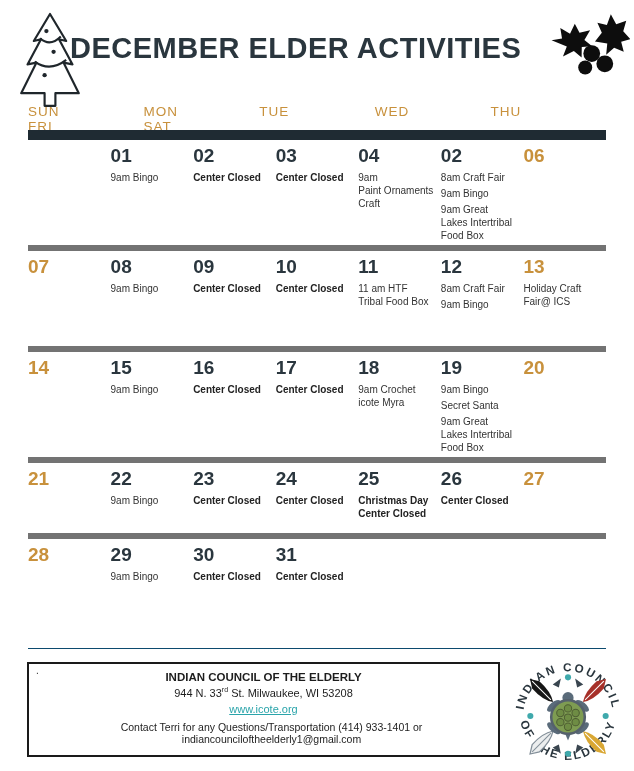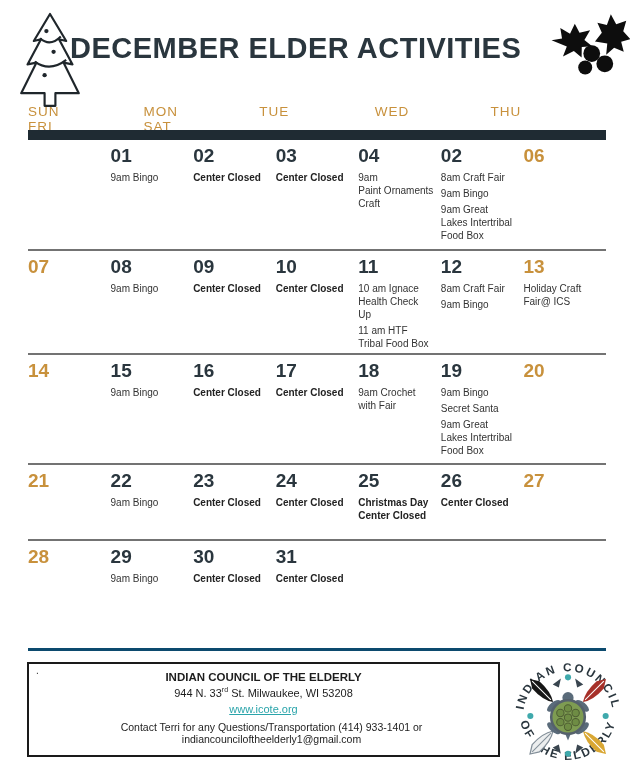--- a/index.html
+++ b/index.html
@@ -25,26 +25,26 @@
   .holly-icon{position:absolute;left:546px;top:14px;width:84px;height:80px;}
 
   
   .dow-row{position:absolute;left:28px;top:104px;width:578px;display:grid;grid-template-columns:repeat(5,1fr);}
   .dow{font-size:13.5px;letter-spacing:1px;color:var(--gold);}
 
   .bar{position:absolute;left:28px;top:130px;width:578px;height:10px;background:var(--bar);}
 
   
   .weeks{position:absolute;left:28px;top:140px;width:578px;}
-  .week{display:grid;grid-template-columns:repeat(7,1fr);border-bottom:2px solid #737373;}
+  .week{display:grid;grid-template-columns:repeat(7,1fr);border-bottom:6px solid #737373;}
   .week:nth-child(1){min-height:111px;}
   .week:nth-child(2){min-height:101px;}
   .week:nth-child(3){min-height:110px;}
   .week:nth-child(4){min-height:76px;}
-  .week:nth-child(5){min-height:110px;border-bottom:3px solid #0c4a6e;}
+  .week:nth-child(5){min-height:110px;border-bottom:1px solid #0c4a6e;}
   .cell{padding:6px 6px 0 0;}
   .date{font-size:19px;line-height:20px;font-weight:700;color:var(--dark);margin-bottom:5px;}
   .date.weekend{color:var(--gold);}
   .event{font-size:10px;line-height:13px;color:var(--event);margin-bottom:3px;}
   .event.bold{font-weight:700;color:#222;}
 
   
   .footer-box{
     position:absolute;left:27px;top:662px;width:473px;height:95px;
     border:2px solid #1a1a1a;text-align:center;color:#1d1d1d;
@@ -166,25 +166,20 @@
         </div>
         <div class="cell">
           <div class="date">10</div>
           <div class="event bold">
             <div>Center Closed</div>
           </div>
         </div>
         <div class="cell">
           <div class="date">11</div>
           <div class="event">
-            <div>10 am Ignace</div>
-            <div>Health Check</div>
-            <div>Up</div>
-          </div>
-          <div class="event">
             <div>11 am HTF</div>
             <div>Tribal Food Box</div>
           </div>
         </div>
         <div class="cell">
           <div class="date">12</div>
           <div class="event">
             <div>8am Craft Fair</div>
           </div>
           <div class="event">
@@ -218,21 +213,21 @@
         <div class="cell">
           <div class="date">17</div>
           <div class="event bold">
             <div>Center Closed</div>
           </div>
         </div>
         <div class="cell">
           <div class="date">18</div>
           <div class="event">
             <div>9am Crochet</div>
-            <div>with Fair</div>
+            <div>icote Myra</div>
           </div>
         </div>
         <div class="cell">
           <div class="date">19</div>
           <div class="event">
             <div>9am Bingo</div>
           </div>
           <div class="event">
             <div>Secret Santa</div>
           </div>

